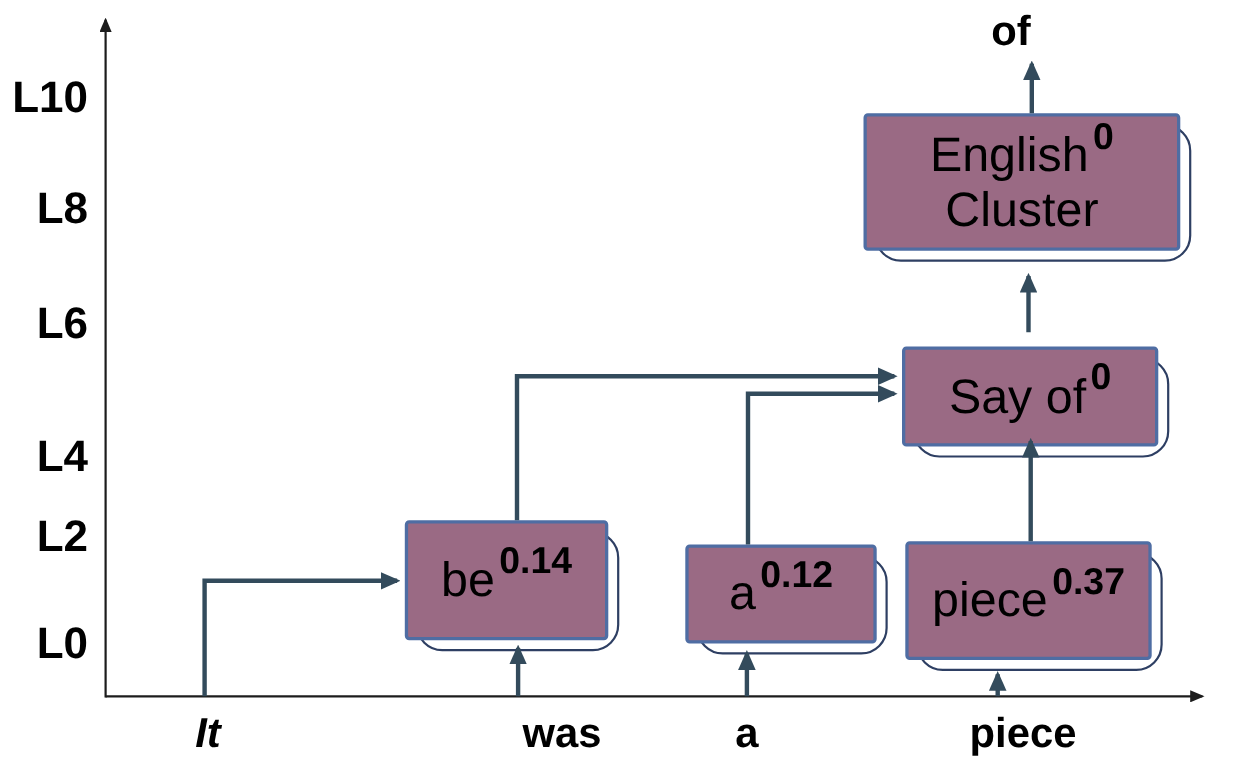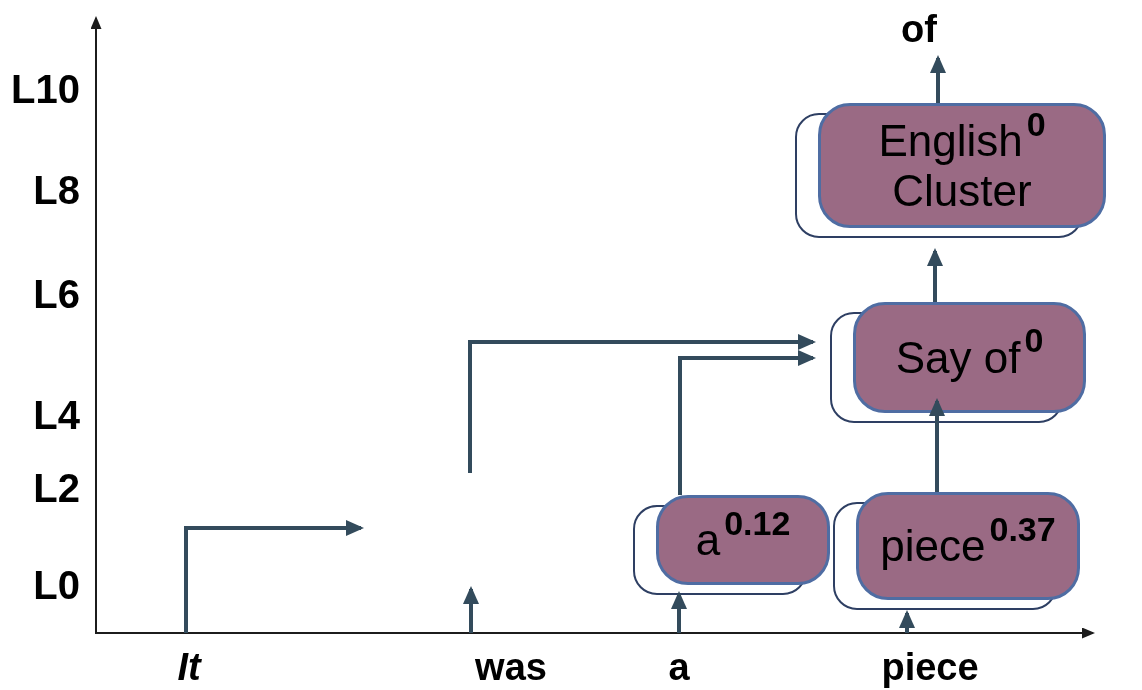--- a/index.html
+++ b/index.html
@@ -22,22 +22,22 @@
   .xlab{position:absolute;top:646px;transform:translateX(-50%);font-size:38px;font-weight:700;
         line-height:42px;color:var(--text);white-space:nowrap;}
   .outtok{position:absolute;top:8px;transform:translateX(-50%);font-size:38px;font-weight:700;
         line-height:42px;color:var(--text);}
 
   
   .node{position:absolute;}
   .node-shadow{position:absolute;left:10px;top:10px;width:100%;height:100%;
         border:2px solid var(--shadow_border);border-radius:24px;background:transparent;}
   .node-face{position:absolute;left:0;top:0;width:100%;height:100%;
-        background:var(--node_fill);border:3px solid var(--node_border);border-radius:32px;
-        display:flex;flex-direction:column;align-items:center;justify-content:center;margin-left:33px;}
+        background:var(--node_fill);border:3px solid var(--node_border);border-radius:4px;
+        display:flex;flex-direction:column;align-items:center;justify-content:center;}
   .node-line{display:flex;align-items:center;justify-content:center;
         font-size:44px;line-height:1.12;color:var(--text);white-space:nowrap;}
   .node-score{font-weight:700;font-size:34px;line-height:1;position:relative;top:-17px;margin-left:4px;}
 
   svg.overlay{position:absolute;left:0;top:0;width:1142px;height:690px;pointer-events:none;}
   .edge{stroke:var(--arrow);stroke-width:4;fill:none;}
   .axisline{stroke:var(--axis);stroke-width:2;fill:none;}
   .mk-slate{fill:var(--arrow);}
   .mk-black{fill:var(--axis);}
 </style>
@@ -53,20 +53,29 @@
   <div class="ylab" style="top:462px;">L2</div>
   <div class="ylab" style="top:559px;">L0</div>
 
   <div class="xlab" style="left:189px;font-style:italic;">It</div>
   <div class="xlab" style="left:511px;">was</div>
   <div class="xlab" style="left:679px;">a</div>
   <div class="xlab" style="left:930px;">piece</div>
 
   <div class="outtok" style="left:919px;">of</div>
 
+  <div class="node" style="left:368px;top:473px;width:185px;height:109px;">
+    <div class="node-shadow"></div>
+    <div class="node-face">
+      <div class="node-line">
+        <span class="node-word">be</span>
+        <span class="node-score">0.14</span>
+      </div>
+    </div>
+  </div>
 
   <div class="node" style="left:623px;top:495px;width:174px;height:90px;">
     <div class="node-shadow"></div>
     <div class="node-face">
       <div class="node-line">
         <span class="node-word">a</span>
         <span class="node-score">0.12</span>
       </div>
     </div>
   </div>
@@ -74,21 +83,21 @@
   <div class="node" style="left:823px;top:492px;width:224px;height:108px;">
     <div class="node-shadow"></div>
     <div class="node-face">
       <div class="node-line">
         <span class="node-word">piece</span>
         <span class="node-score">0.37</span>
       </div>
     </div>
   </div>
 
-  <div class="node" style="left:820px;top:302px;width:233px;height:111px;">
+  <div class="node" style="left:820px;top:315px;width:233px;height:91px;">
     <div class="node-shadow"></div>
     <div class="node-face">
       <div class="node-line">
         <span class="node-word">Say of</span>
         <span class="node-score">0</span>
       </div>
     </div>
   </div>
 
   <div class="node" style="left:785px;top:103px;width:288px;height:125px;">

